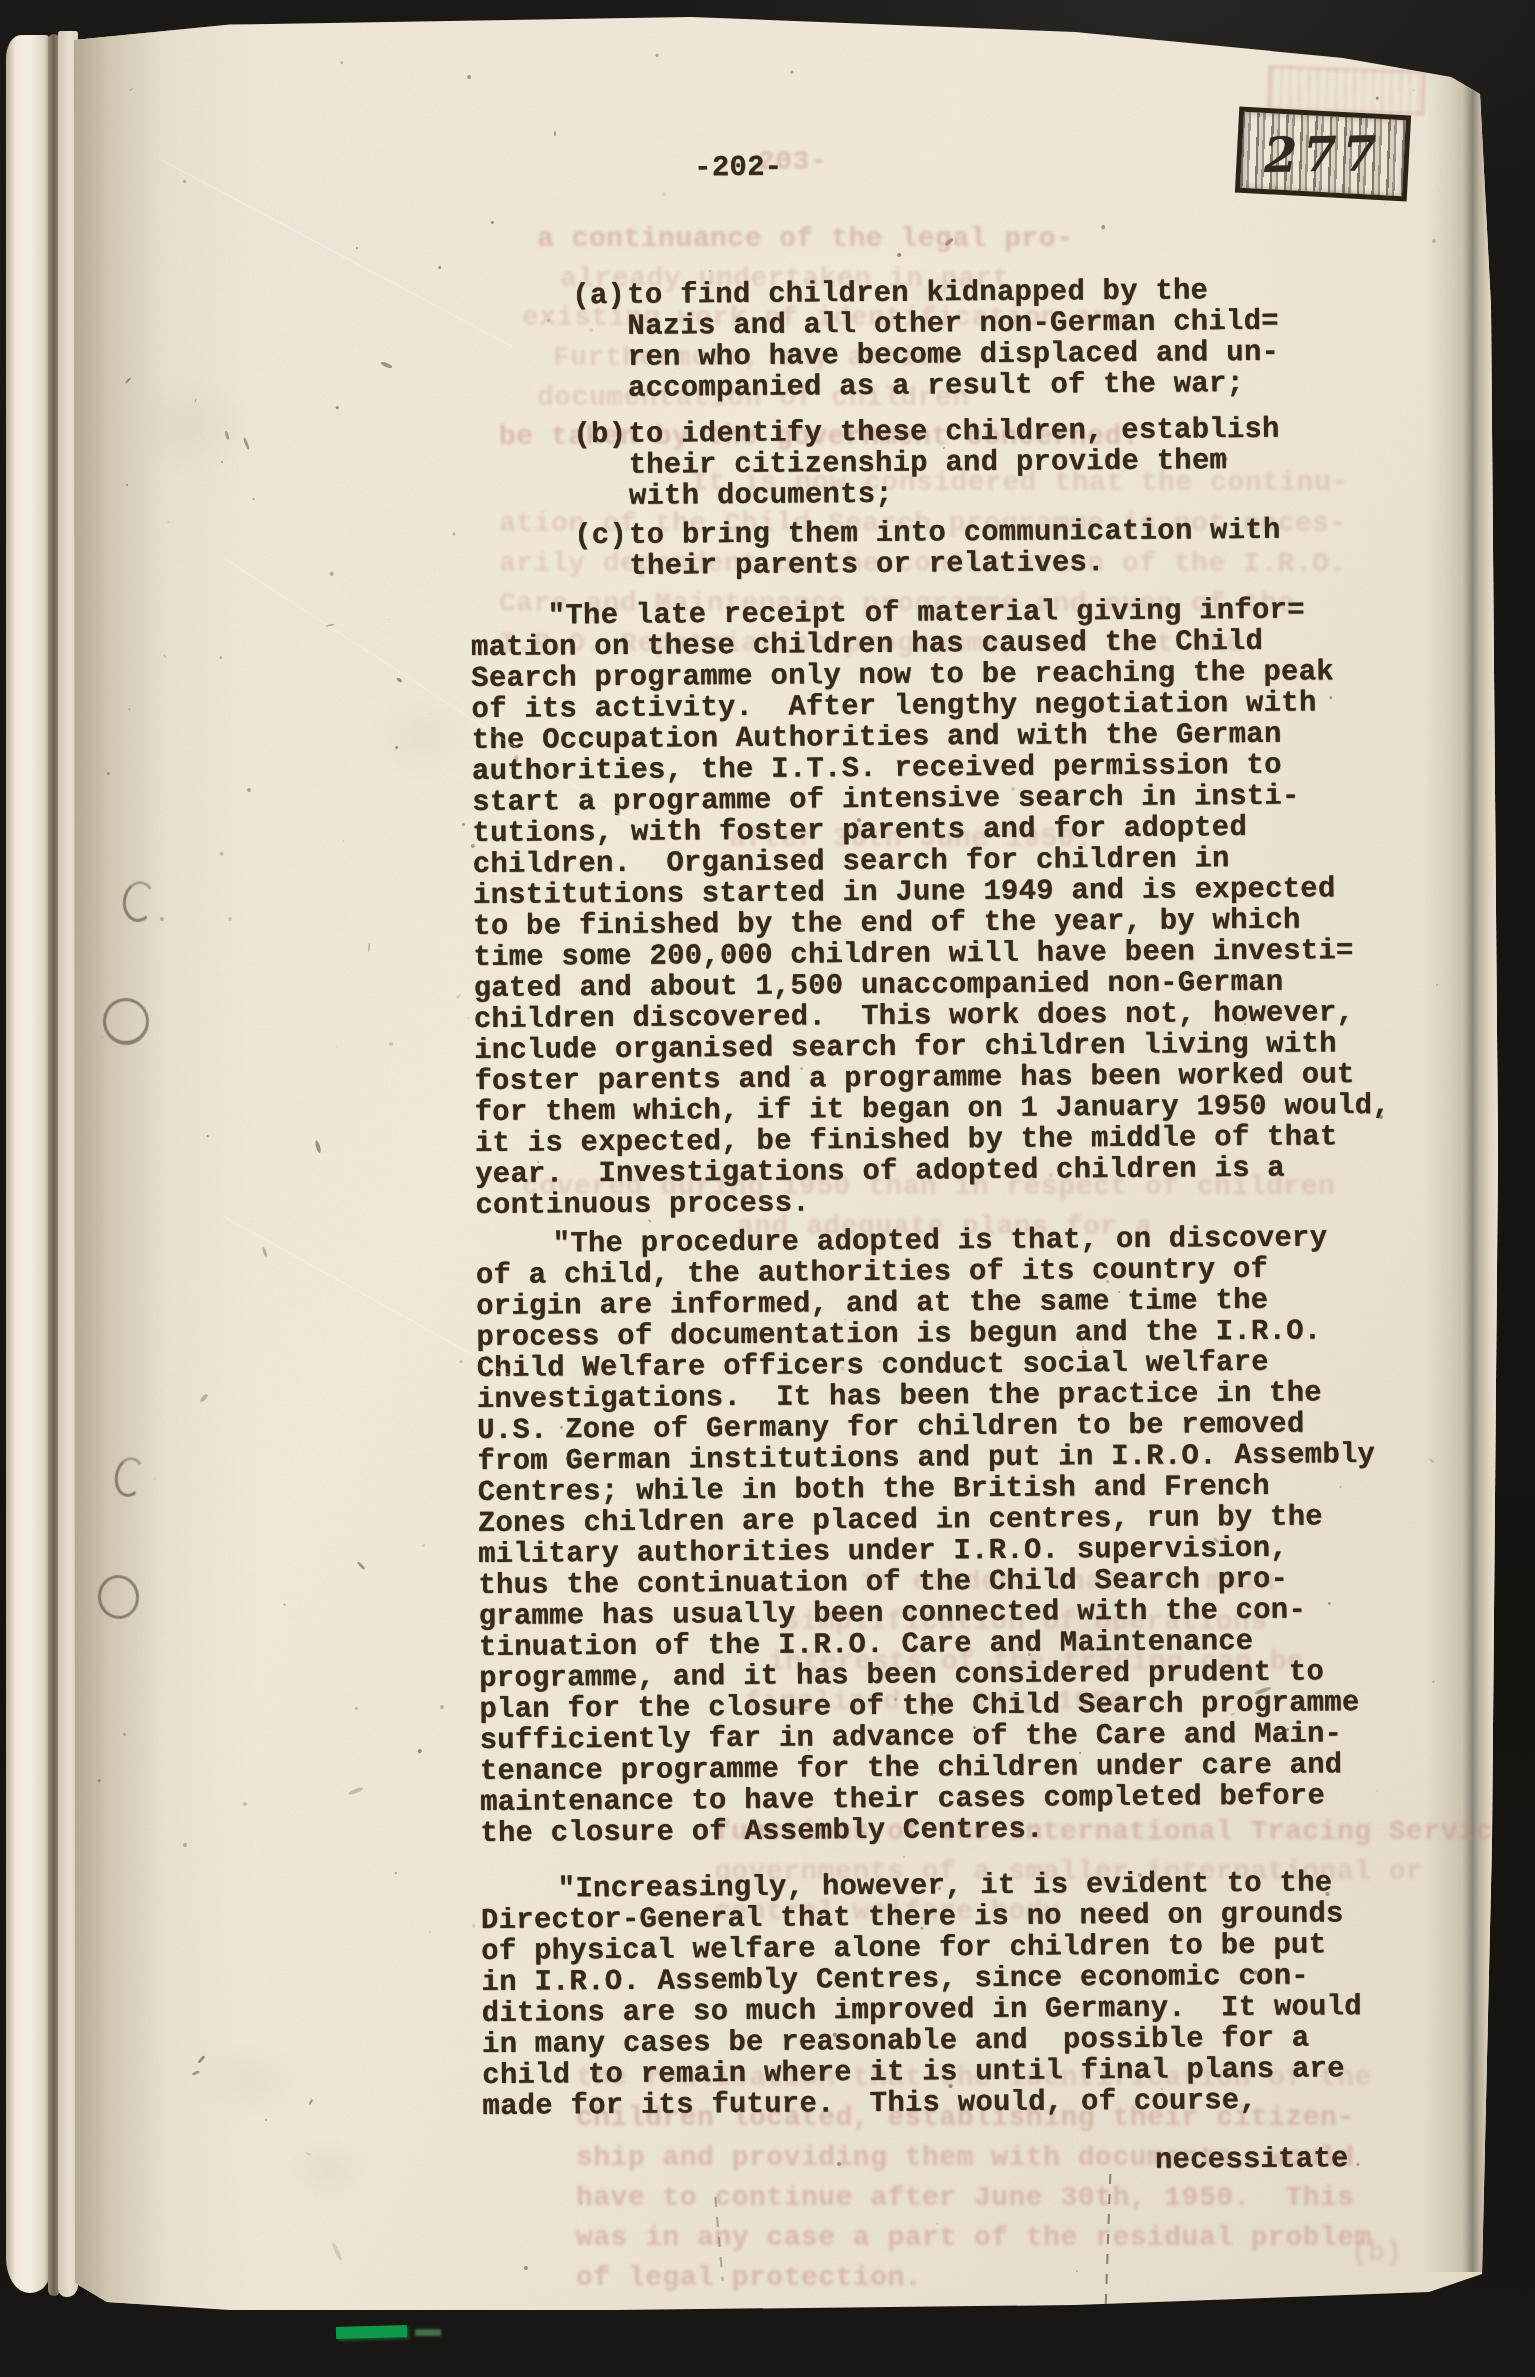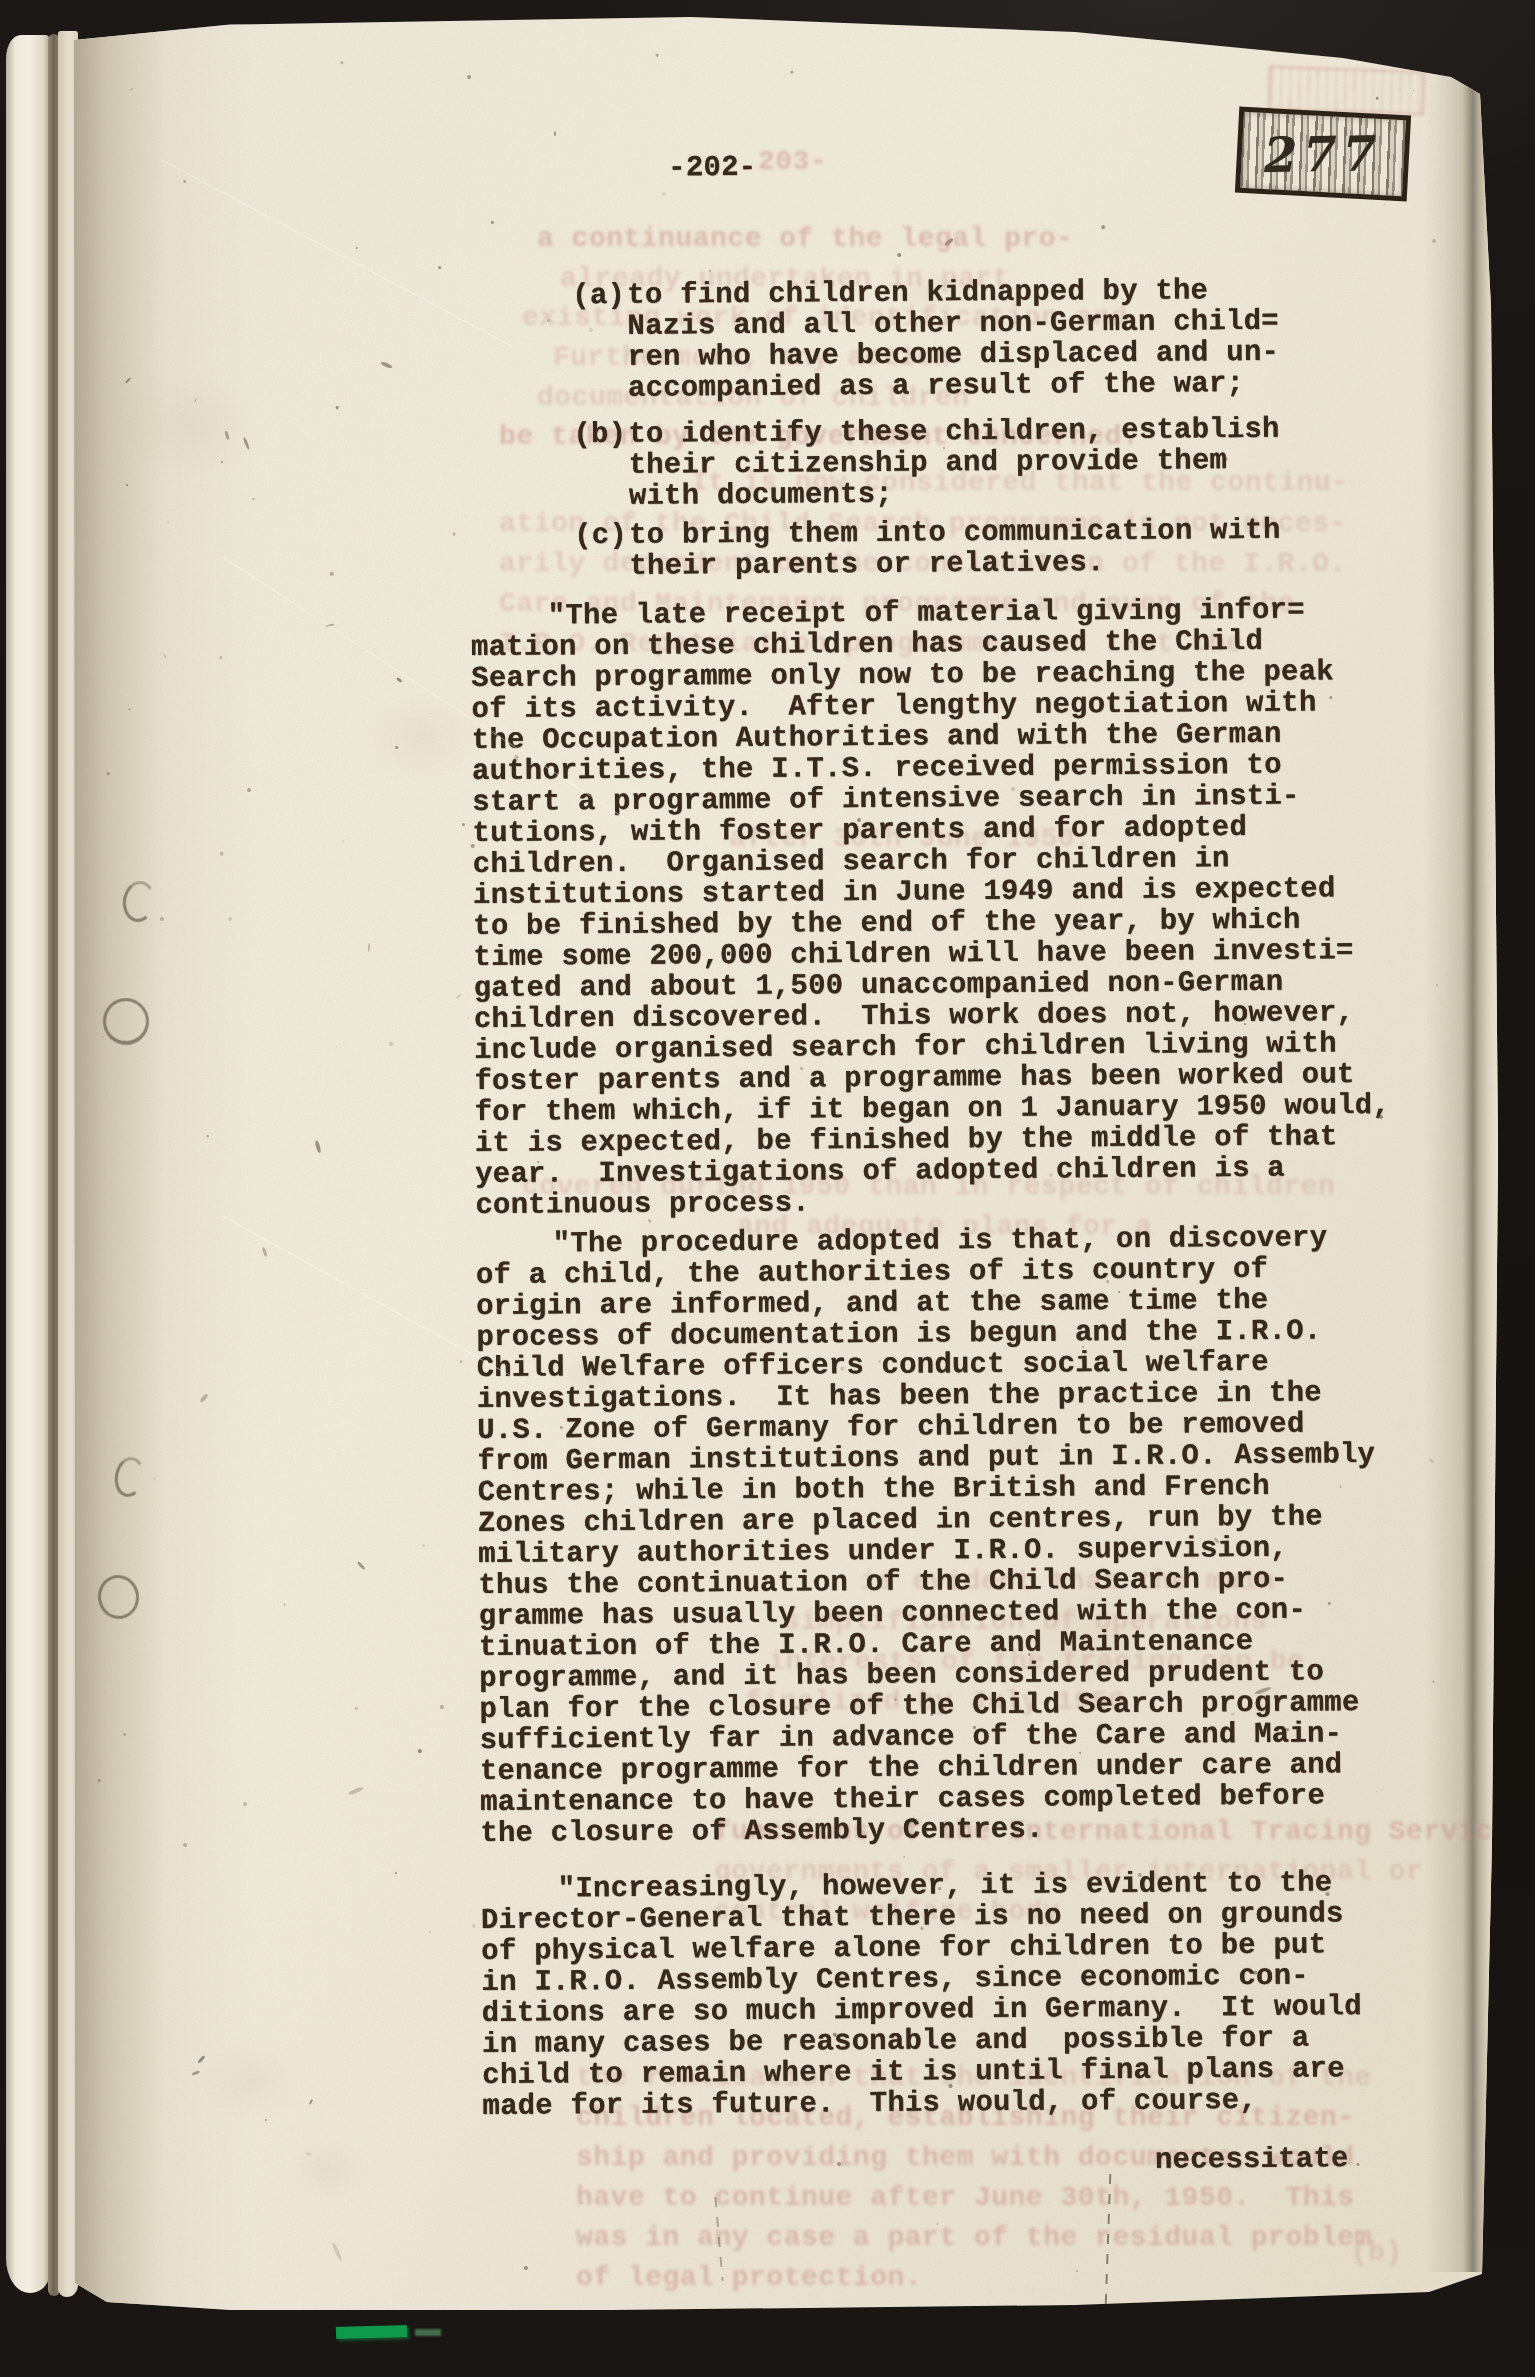--- a/index.html
+++ b/index.html
@@ -45,21 +45,21 @@
   }
   .grain{position:absolute;left:0;top:0;width:100%;height:100%;opacity:.22;}
   
   .content{
     position:absolute;left:0;top:0;width:1535px;height:2377px;
     transform:rotate(-0.45deg);transform-origin:737px 1152px;
     color:#38291d;font-weight:700;font-size:29px;line-height:31px;letter-spacing:0.2px;
     text-shadow:0 0 0.8px rgba(58,42,28,.75),0.5px 0.7px 0 rgba(58,42,28,.22);
   }
   .tblock{position:absolute;white-space:pre-wrap;}
-  .pagenum{left:676px;top:152px;}
+  .pagenum{left:702px;top:152px;}
   .para{width:952px;text-indent:77px;}
   .p1{left:475px;top:599px;}
   .p2{left:475px;top:1227px;}
   .p3{left:475px;top:1872px;}
   .list-item{position:absolute;display:flex;}
   .li-a{left:579px;top:279px;}
   .li-b{left:579px;top:418px;}
   .li-c{left:579px;top:519px;}
   .li-label{width:55px;flex:none;}
   .li-text{white-space:pre-wrap;width:706px;}

